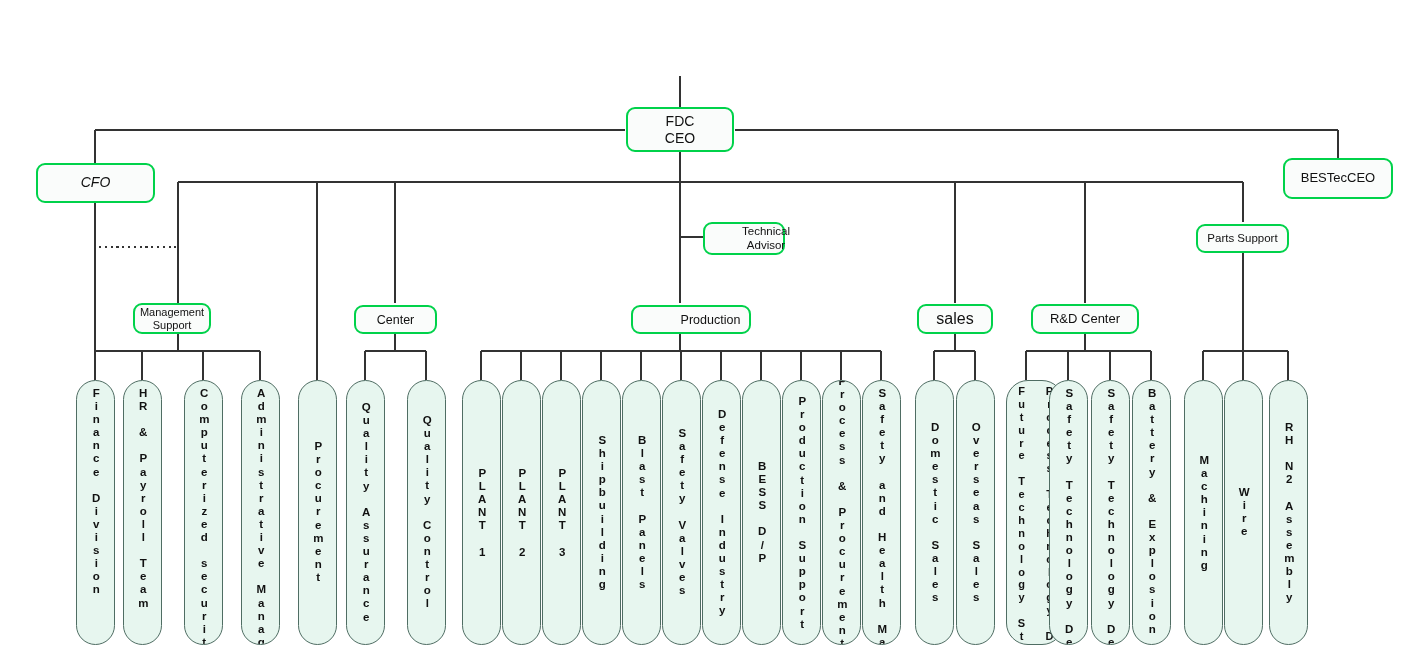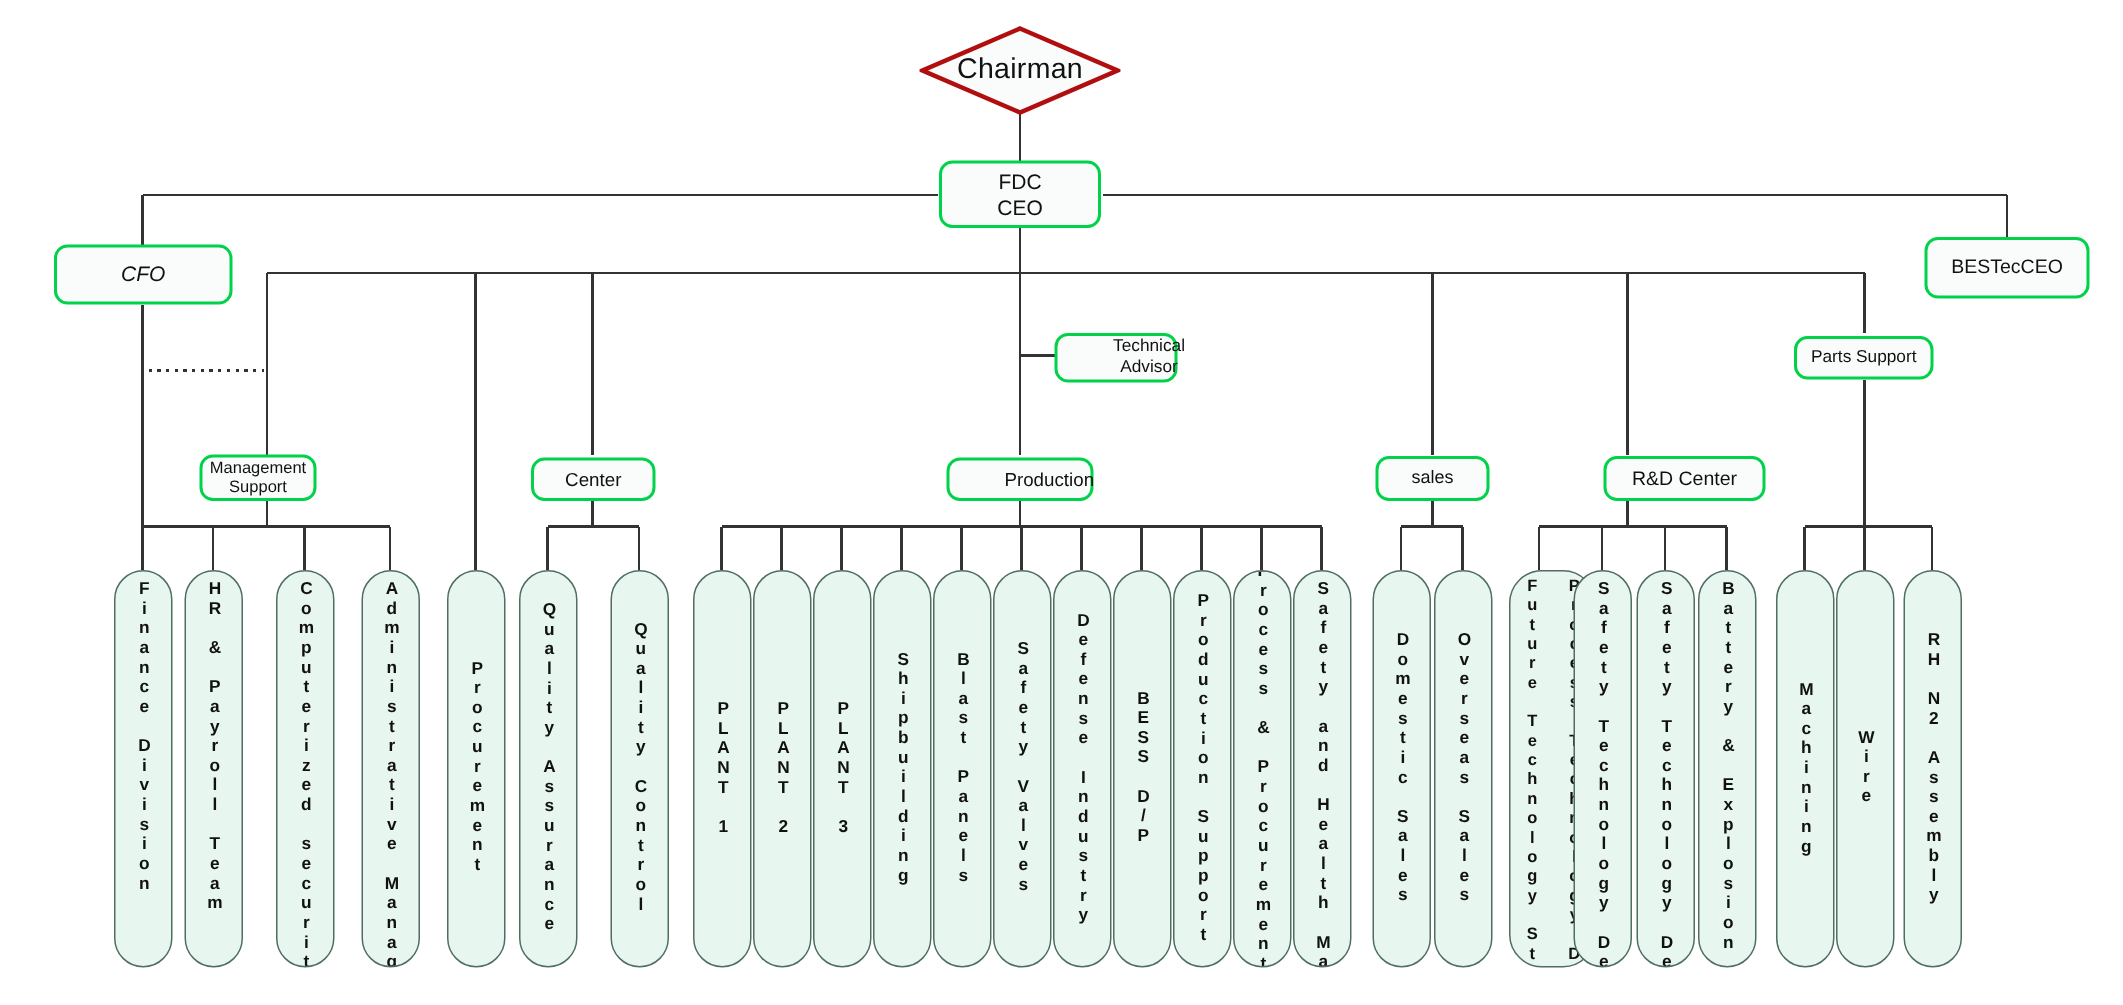--- a/index.html
+++ b/index.html
@@ -170,26 +170,20 @@
       <line x1="1110" y1="351" x2="1110" y2="380"></line>
       <line x1="1151" y1="351" x2="1151" y2="380"></line>
 
       <line x1="1203" y1="351" x2="1288" y2="351"></line>
       <line x1="1203" y1="351" x2="1203" y2="380"></line>
       <line x1="1243" y1="351" x2="1243" y2="380"></line>
       <line x1="1288" y1="351" x2="1288" y2="380"></line>
     </g>
   </svg>
 
-  <div class="diamond-wrap" style="left:613px; top:17px; width:134px; height:60px;">
-    <svg width="134" height="60" viewBox="0 0 134 60">
-      <polygon points="67,2 132,30 67,58 2,30" fill="#fafcfb" stroke="#b10f0f" stroke-width="3"></polygon>
-    </svg>
-    <div class="diamond-label">Chairman</div>
-  </div>
 
   <div class="node node-green two-line" style="left:626px; top:107px; width:108px; height:45px; flex-direction:column;">
     <span>FDC</span>
     <span>CEO</span>
   </div>
 
   <div class="node node-green" style="left:36px; top:163px; width:119px; height:40px;font-style:italic;">
     <span>CFO</span>
   </div>
 
@@ -205,29 +199,29 @@
 
   <div class="node node-green two-line" style="left:133px; top:303px; width:78px; height:31px; flex-direction:column; font-size:11px;">
     <span>Management</span>
     <span>Support</span>
   </div>
 
   <div class="node node-green" style="left:354px; top:305px; width:83px; height:29px; font-size:12.5px;">
     <span>Center</span>
   </div>
 
-  <div class="node node-green" style="left:631px; top:305px; width:98px; height:29px; font-size:12.5px;padding-left:39px;">
+  <div class="node node-green" style="left:631px; top:305px; width:120px; height:29px; font-size:12.5px;padding-left:39px;">
     <span>Production</span>
   </div>
 
-  <div class="node node-green" style="left:917px; top:304px; width:76px; height:30px; font-size:12px;">
+  <div class="node node-green" style="left:917px; top:304px; width:76px; height:30px; font-size:16px;">
     <span>sales</span>
   </div>
 
-  <div class="node node-green" style="left:1031px; top:304px; width:108px; height:30px; font-size:13px;margin-left:38px;">
+  <div class="node node-green" style="left:1031px; top:304px; width:108px; height:30px; font-size:13px;">
     <span>R&amp;D Center</span>
   </div>
 
   <div class="node node-green" style="left:1196px; top:224px; width:93px; height:29px; font-size:11.5px;">
     <span>Parts Support</span>
   </div>
 
   <div class="leaf" style="left:76px; top:380px; width:39px; height:265px;">
     <span class="vtext">Finance Division</span>
   </div>

